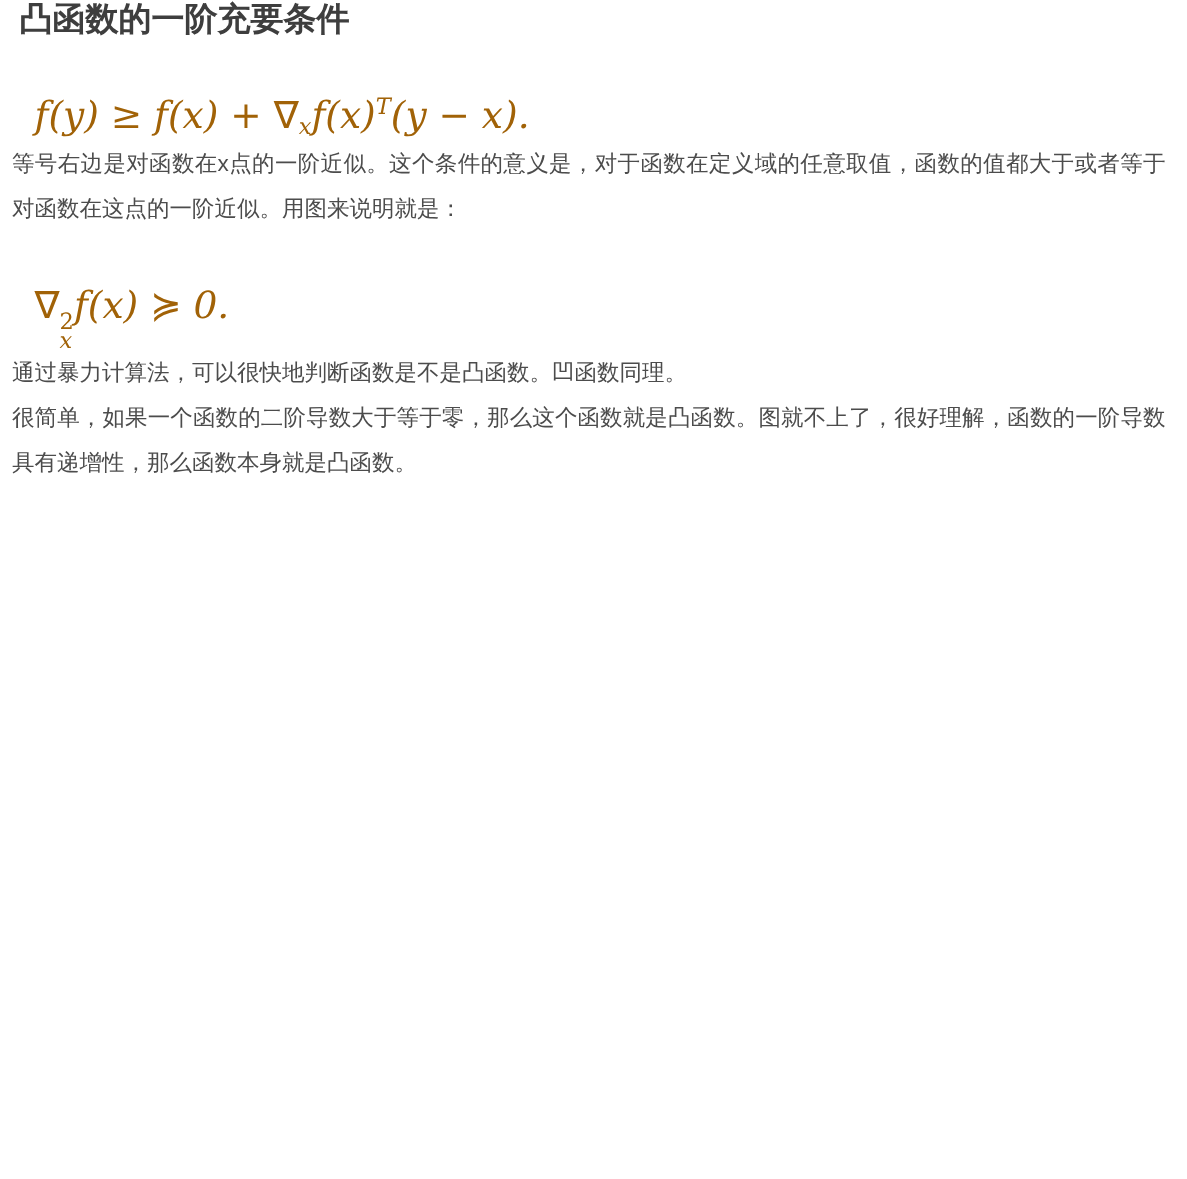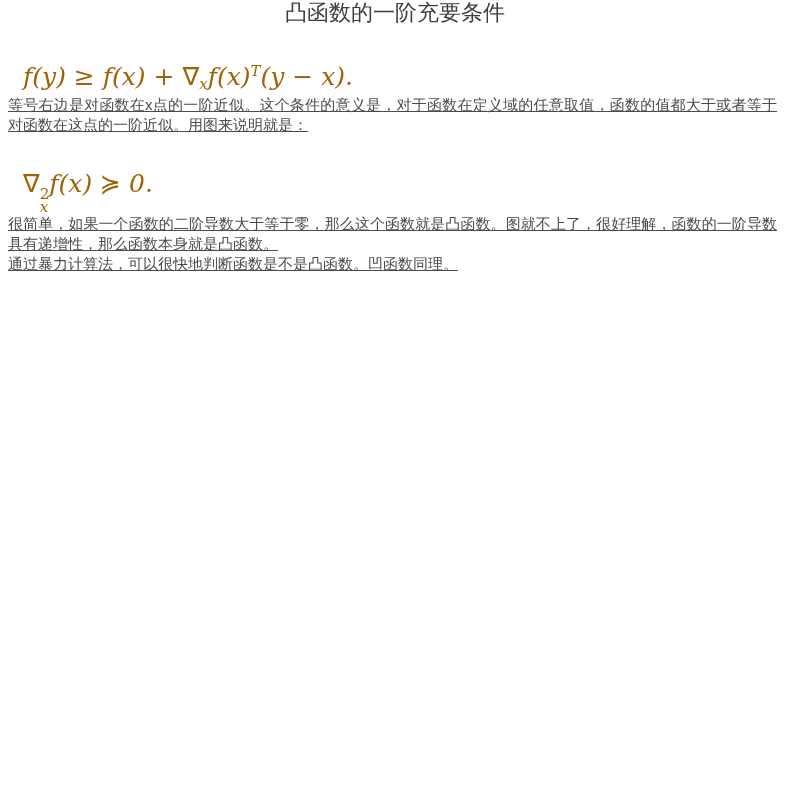--- a/index.html
+++ b/index.html
@@ -13,24 +13,23 @@
     font-family: "Liberation Sans", sans-serif;
     overflow: hidden;
   }
   .article {
     width: 791px;
   }
   h2.sec-heading {
     font-family: "Liberation Sans", sans-serif;
     font-size: 22px;
     line-height: 26px;
-    font-weight: normal;
+    font-weight: bold;
     color: #3e3e3e;
     margin: 0 14px 0 13px;
-    text-align: center;
   }
   .h1-top { margin-top: 8px; }
   .h2-top { margin-top: 11px; }
   .math-block {
     font-family: "DejaVu Serif", "DejaVu Sans", serif;
     font-style: italic;
     font-size: 25px;
     line-height: 36px;
     color: #a16207;
     white-space: nowrap;
@@ -58,25 +57,24 @@
     flex-direction: column;
     align-items: flex-start;
     vertical-align: -7px;
     line-height: 13px;
     font-size: 15px;
   }
   .supsub .ss-sup { font-style: normal; }
   .supsub .ss-sub { font-style: italic; }
   p.body-para {
     font-size: 15px;
-    line-height: 20px;
+    line-height: 30px;
     color: #4c4c4c;
     margin: 0 14px 0 8px;
     text-align: justify;
-    text-decoration: underline;
   }
   .p1 { margin-top: 32px; }
   .p2 { margin-top: 19px; }
   .p3 { margin-top: 44px; }
   .p4 { margin-top: 5px; }
   figure.fig {
     margin: 40px 0 0 30px;
     padding: 0;
     width: 520px;
     height: 220px;
@@ -99,17 +97,17 @@
   <p class="body-para p1">等号右边是对函数在x点的一阶近似。这个条件的意义是，对于函数在定义域的任意取值，函数的值都大于或者等于对函数在这点的一阶近似。用图来说明就是：</p>
 
 
 
 
   <div class="math-block formula2"><span class="op">∇</span><span class="supsub">
         <span class="ss-sup">2</span>
         <span class="ss-sub">x</span>
       </span><span>f(x) </span><span class="op">≽</span><span> 0.</span></div>
 
+  <p class="body-para p4">通过暴力计算法，可以很快地判断函数是不是凸函数。凹函数同理。</p>
+
   <p class="body-para p3">很简单，如果一个函数的二阶导数大于等于零，那么这个函数就是凸函数。图就不上了，很好理解，函数的一阶导数具有递增性，那么函数本身就是凸函数。</p>
-
-  <p class="body-para p4">通过暴力计算法，可以很快地判断函数是不是凸函数。凹函数同理。</p>
 
 </div>
 
 </body></html>

